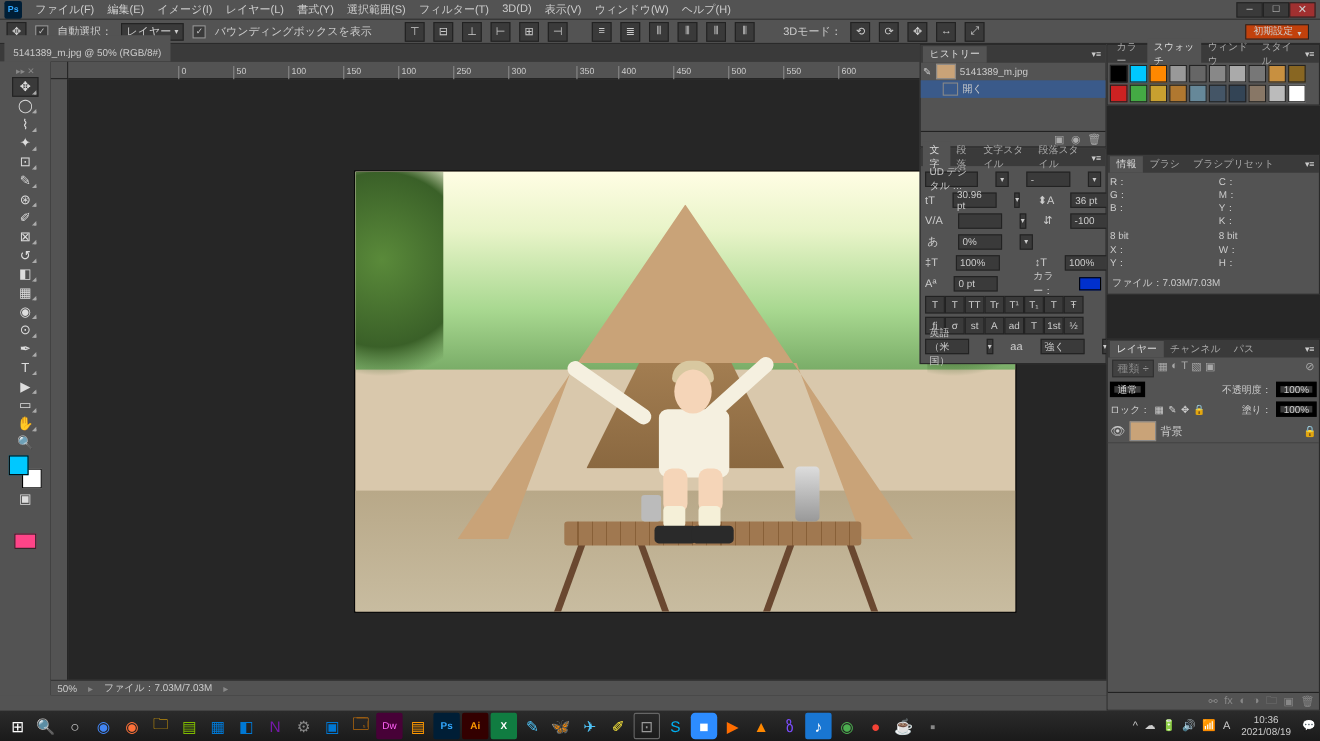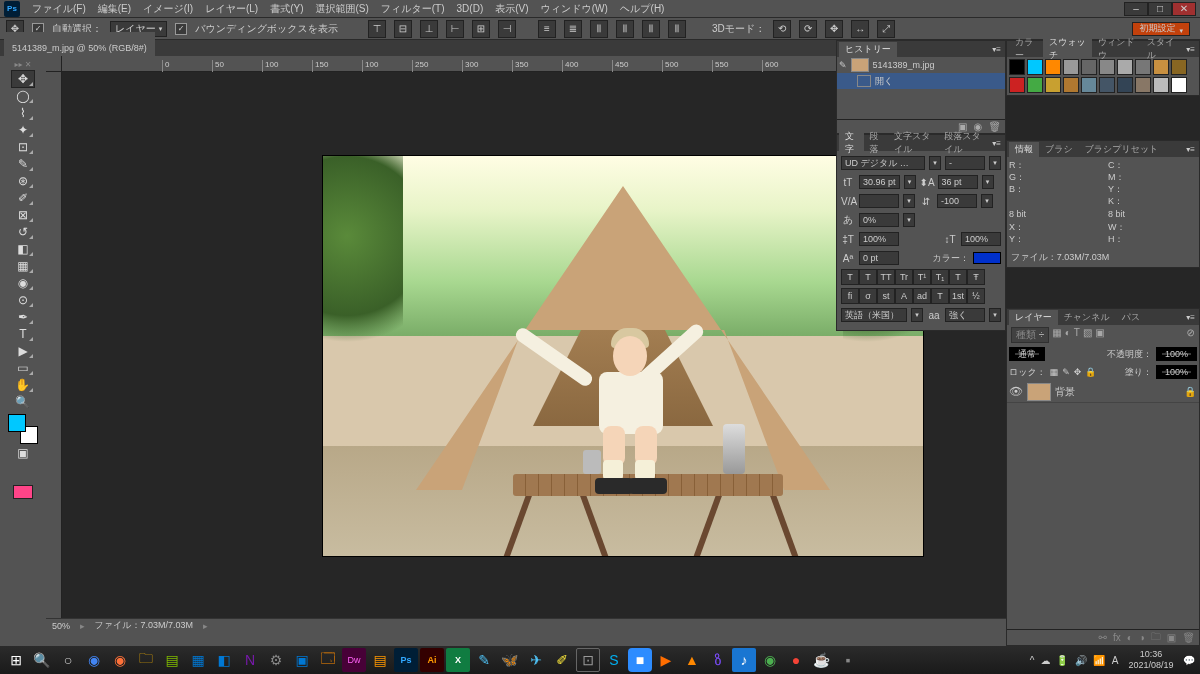--- a/index.html
+++ b/index.html
@@ -61,33 +61,33 @@
 .ptabs .pt { padding: 1px 6px; font-size: 9px; color: #aaa; }
 .ptabs .pt.sel { background: #535353; color: #ddd; }
 .ptabs .pmenu { margin-left: auto; padding: 0 4px; font-size: 8px; }
 .pbody { padding: 4px; font-size: 9px; }
 .hist-row { display: flex; align-items: center; height: 16px; gap: 4px; padding: 0 2px; }
 .hist-row.sel { background: #3a5a8a; }
 .hist-thumb { width: 18px; height: 14px; background: #C9A378; border: 1px solid #888; }
 .hist-icon { width: 14px; height: 12px; border: 1px solid #888; display: inline-block; }
 .hist-foot { height: 14px; display: flex; justify-content: flex-end; gap: 6px; padding: 0 4px; align-items: center; border-top: 1px solid #222; }
 .hist-foot span { font-size: 10px; color: #aaa; }
-.char-row { display: flex; align-items: center; gap: 4px; margin-bottom: 3px; height: 16px; }
+.char-row { display: flex; align-items: center; gap: 16px; margin-bottom: 3px; height: 16px; }
 .char-row .cicon { width: 14px; text-align: center; font-size: 10px; }
 .char-row .cval { background: #3a3a3a; border: 1px solid #222; padding: 0 3px; min-width: 40px; height: 14px; display: inline-flex; align-items: center; }
 .char-row .cdd { width: 12px; height: 14px; background: #3a3a3a; border: 1px solid #222; font-size: 7px; display: inline-flex; align-items: center; justify-content: center; }
 .tt-row { display: flex; gap: 0; margin-top: 3px; }
 .tt-row .ttb { width: 18px; height: 16px; background: #3a3a3a; border: 1px solid #222; display: inline-flex; align-items: center; justify-content: center; font-size: 9px; }
 .swatch-grid { display: flex; flex-wrap: wrap; gap: 2px; padding: 2px; }
 .sw { width: 16px; height: 16px; border: 1px solid #222; }
 .info-grid { display: grid; grid-template-columns: 1fr 1fr; font-size: 9px; gap: 2px 10px; padding: 2px; }
 .info-cell div { line-height: 12px; }
 .info-txt { font-size: 9px; padding: 4px; line-height: 12px; }
 .layer-opts { display: flex; align-items: center; gap: 4px; padding: 2px; font-size: 9px; }
-.layer-opts .ldd { background: #3a3a3a; border: 6px solid #000000; padding: 0 3px; height: 14px; display: inline-flex; align-items: center; }
+.layer-opts .ldd { background: #3a3a3a; border: 4px solid #000000; padding: 0 3px; height: 14px; display: inline-flex; align-items: center; }
 .layer-row { display: flex; align-items: center; height: 22px; padding: 0 2px; gap: 4px; border-bottom: 1px solid #444; }
 .layer-eye { width: 14px; font-size: 11px; }
 .layer-thumb { width: 24px; height: 18px; background: #C9A378; border: 1px solid #888; }
 .layer-lock { margin-left: auto; font-size: 10px; }
 .taskbar { position: absolute; bottom: 0; left: 0; right: 0; height: 28px; background: linear-gradient(180deg, #2b2b2b 0%, #1a1a1a 100%); display: flex; align-items: center; padding: 0 4px; gap: 2px; }
 .taskbar .ticon { width: 24px; height: 24px; display: flex; align-items: center; justify-content: center; font-size: 14px; border-radius: 2px; }
 .taskbar .tray { margin-left: auto; display: flex; align-items: center; gap: 6px; font-size: 10px; color: #ccc; }
 .taskbar .clock { text-align: center; line-height: 11px; font-size: 9px; padding: 0 4px; }
 .dropdown-right { position: absolute; top: 22px; right: 10px; background: #c2410c; border: 1px solid #222; padding: 0 6px; height: 14px; font-size: 9px; display: flex; align-items: flex-end; }
 .color-sw { width: 28px; height: 12px; background: #0030cc; border: 1px solid #000; }
@@ -195,21 +195,21 @@
   <div class="canvas-area">
     <div class="rulers-c"></div>
     <div class="rulers-h">
       <span style="left:100px">0</span>
       <span style="left:150px">50</span>
       <span style="left:200px">100</span>
       <span style="left:250px">150</span>
       <span style="left:300px">100</span>
       <span style="left:350px">250</span>
       <span style="left:400px">300</span>
-      <span style="left:450px">350</span>
+      <span style="left:462px">350</span>
       <span style="left:500px">400</span>
       <span style="left:550px">450</span>
       <span style="left:600px">500</span>
       <span style="left:650px">550</span>
       <span style="left:700px">600</span>
     </div>
     <div class="rulers-v"></div>
     <div class="canvas">
       <div class="img-sky"></div>
       <div class="img-tree"></div>

